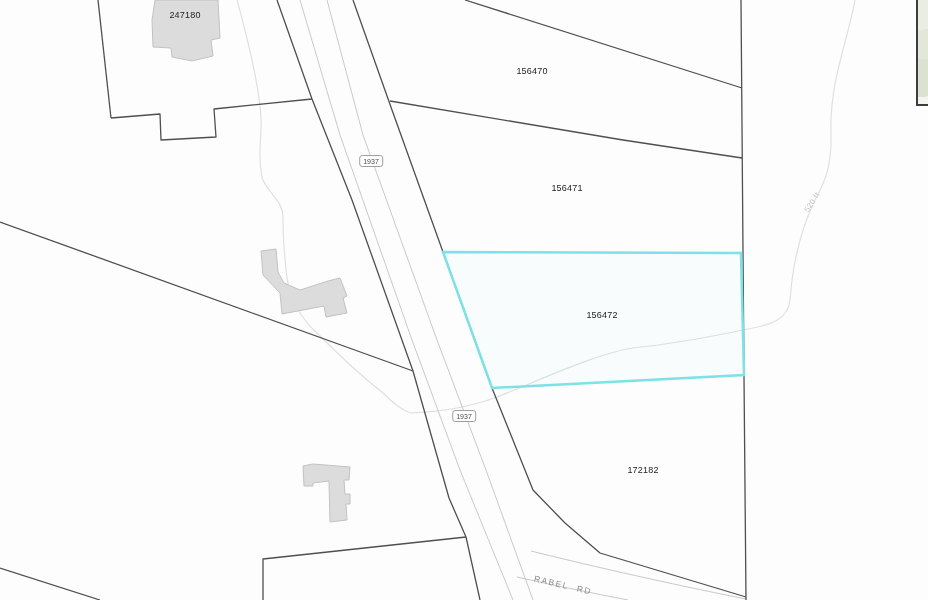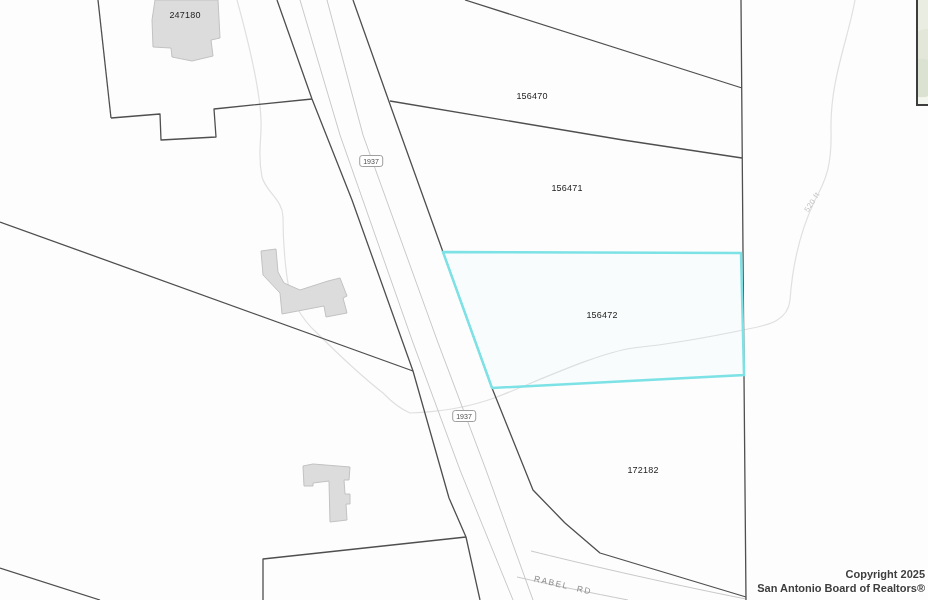--- a/index.html
+++ b/index.html
@@ -76,32 +76,28 @@
       <path d="M741,0 L744,376 L746,600"></path>
       <path d="M565,523 L600,553 L746,597"></path>
       <path d="M0,568 L100,600"></path>
       <path d="M263,600 L263,559 L466,537"></path>
     </g>
 
     <path d="M443,252 L741,253 L744,375 L492,388 Z" fill="rgba(125,226,230,0.03)" stroke="#7de2e6" stroke-width="2.5" stroke-linejoin="miter"></path>
   </svg>
 
   <div class="map-label" style="left:185px;top:15px;">247180</div>
-  <div class="map-label" style="left:532px;top:71px;margin-top:25px;">156470</div>
+  <div class="map-label" style="left:532px;top:71px;">156470</div>
   <div class="map-label" style="left:567px;top:188px;">156471</div>
   <div class="map-label" style="left:602px;top:315px;">156472</div>
   <div class="map-label" style="left:643px;top:470px;">172182</div>
 
   <div class="shield" style="left:371px;top:161px;">1937</div>
   <div class="shield" style="left:464px;top:416px;">1937</div>
 
   <div class="street-label" style="left:563px;top:585px;">RABEL RD</div>
 
   <div class="contour-label" style="left:812px;top:202px;">520 ft</div>
 
   <div class="inset-thumb"></div>
 
-  <div class="copyright">
-    <div>Copyright 2025</div>
-    <div>San Antonio Board of Realtors®</div>
-  </div>
 
 </div>
 
 </body></html>

